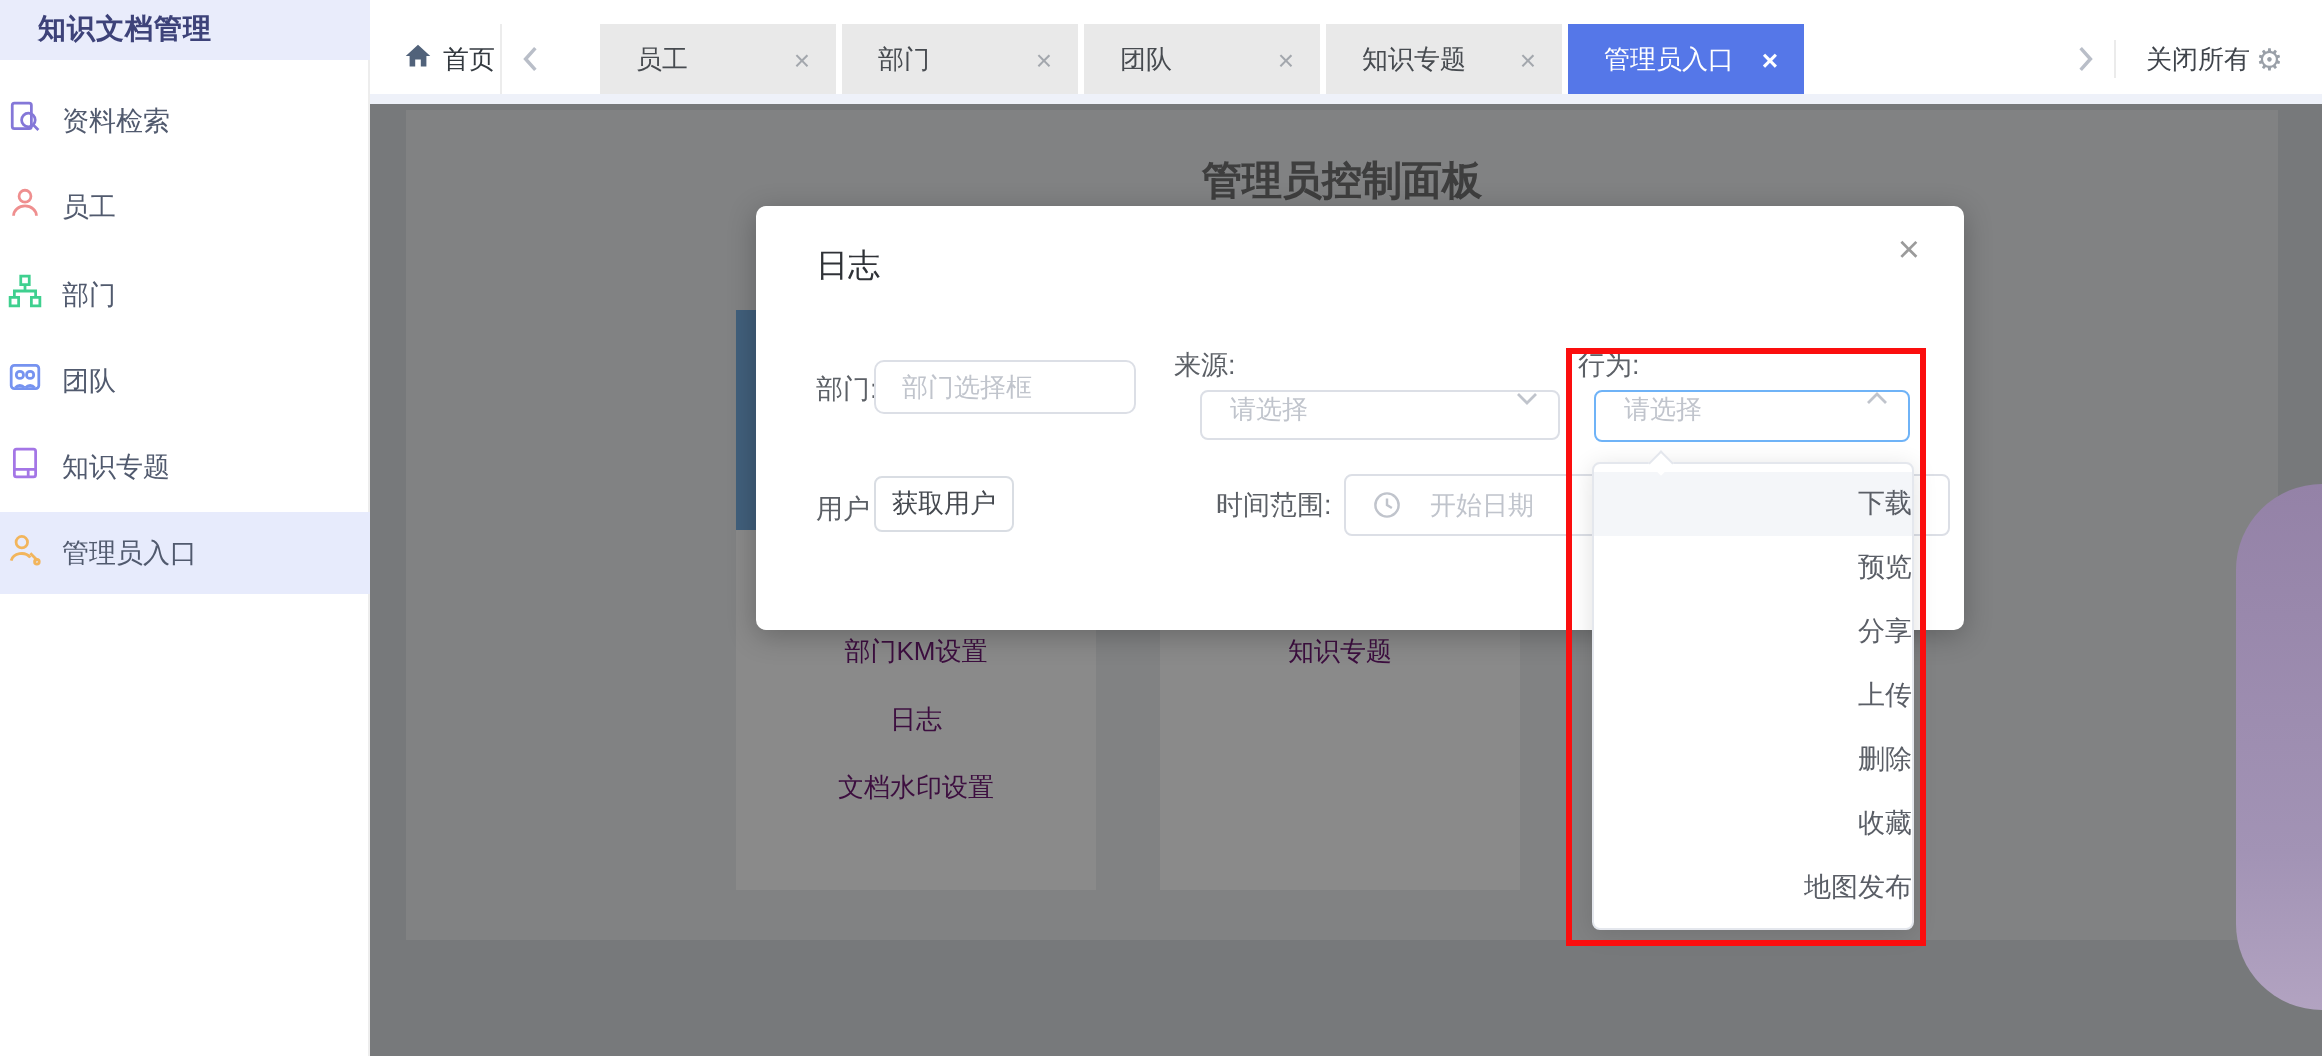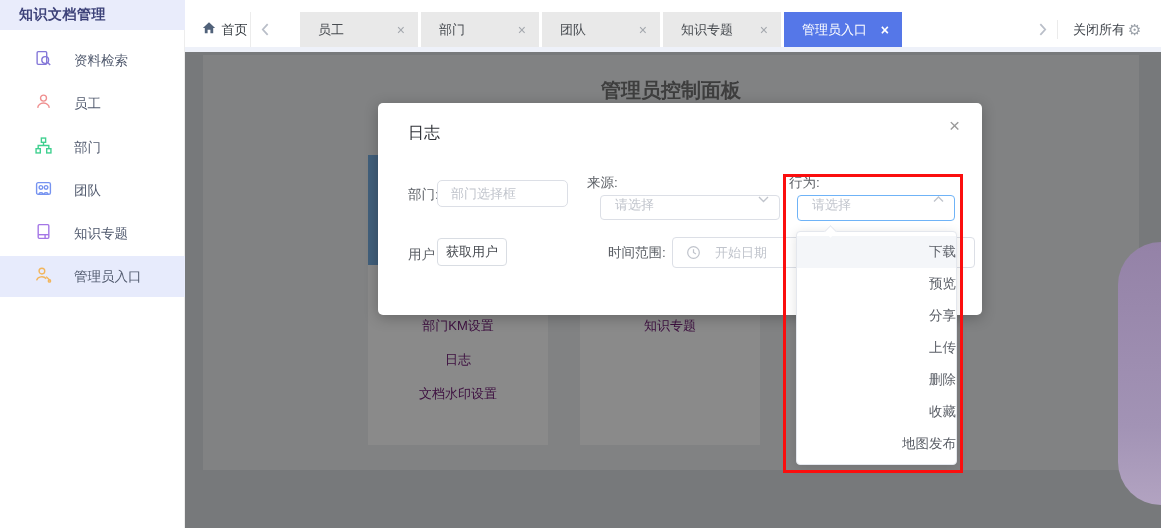--- a/index.html
+++ b/index.html
@@ -4,21 +4,21 @@
 <style>
   * { margin:0; padding:0; box-sizing:border-box; }
   html,body { width:1161px; height:528px; }
   body { font-family:"Liberation Sans","DejaVu Sans",sans-serif; background:#fff; }
   #stage { position:relative; width:1161px; height:528px; overflow:hidden; background:#fff; }
 
   
   .sidebar { position:absolute; left:0; top:0; width:185px; height:528px; background:#fff; border-right:1px solid #ededed; z-index:20; }
   .sidebar-header { position:absolute; left:0; top:0; width:185px; height:30px; background:#e9ecfb; display:flex; align-items:center; padding-left:19px; }
   .sidebar-header span { font-size:14px; font-weight:bold; color:#3d4279; letter-spacing:.5px; }
-  .side-item { position:absolute; left:0; width:185px; height:41px; display:flex; align-items:center; gap:22px; padding-left:35px; cursor:pointer; }
+  .side-item { position:absolute; left:0; width:185px; height:41px; display:flex; align-items:center; gap:10px; padding-left:4px; cursor:pointer; }
   .side-item span.lbl { font-size:13.5px; color:#515a6e; }
   .side-item.active { background:#e7ebfc; }
   .side-item svg { flex:0 0 auto; }
 
   
   .tabbar { position:absolute; left:185px; top:12px; width:1153px; height:40px; background:#fff; z-index:20; }
   .tabbar .strip { position:absolute; left:0; top:35px; width:976px; height:5px; background:#eef1f9; }
   .home-tab { position:absolute; left:14px; top:0; height:35px; width:52px; display:flex; align-items:center; justify-content:center; gap:6px; background:#fff; border-right:1px solid #ececec; cursor:pointer; }
   .home-tab span { font-size:13px; color:#343a40; }
   .nav-chevron { position:absolute; top:0; height:35px; width:24px; display:flex; align-items:center; justify-content:center; cursor:pointer; }

